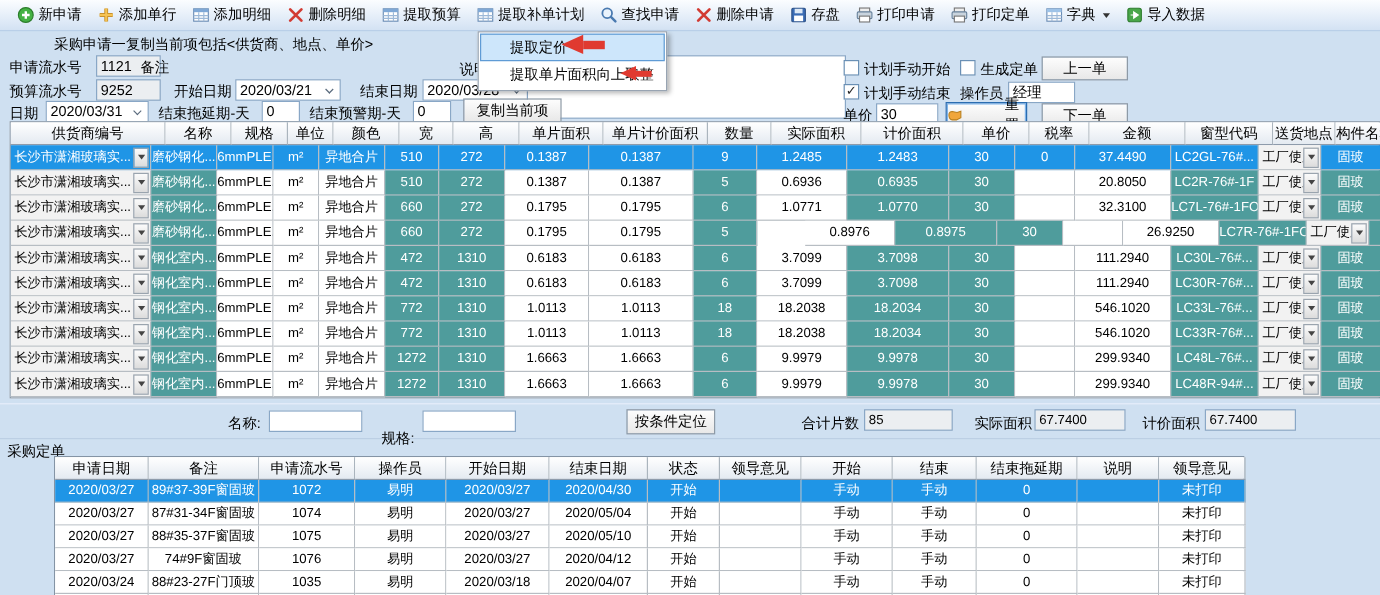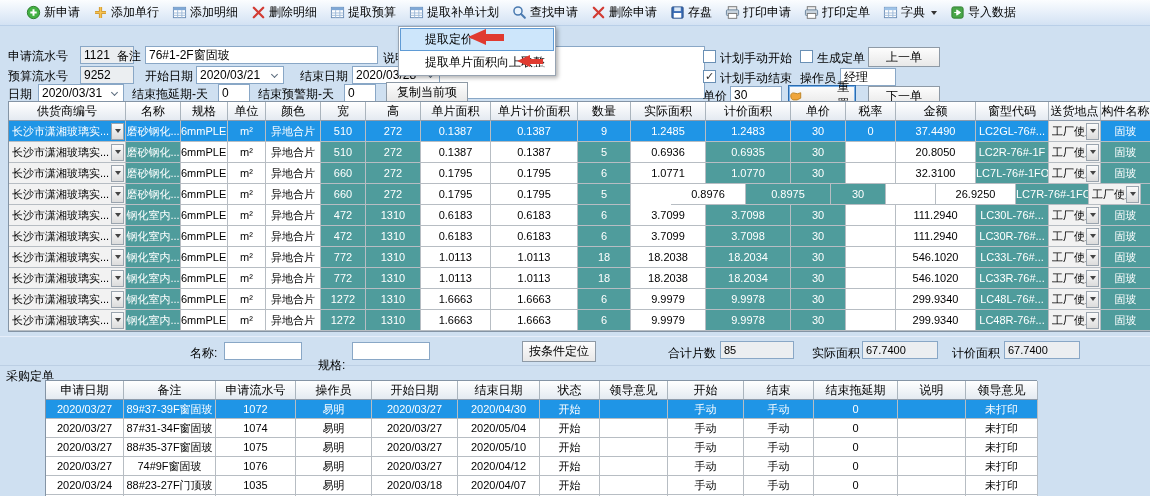--- a/index.html
+++ b/index.html
@@ -2,21 +2,21 @@
 <html><head>
 <meta charset="utf-8">
 <style>
   * { margin:0; padding:0; box-sizing:border-box; }
   html,body { width:1150px; height:496px; overflow:hidden; background:#cfe0f1;
     font-family:"Liberation Sans","DejaVu Sans",sans-serif; font-size:12px; color:#000; }
   body { position:relative; }
 
   
   .toolbar { position:absolute; left:0; top:0; width:1150px; height:26px;
-    display:flex; align-items:center; padding:0 20px; gap:1px;
+    display:flex; align-items:center; padding:0 8px; gap:1px;
     background:linear-gradient(#fbfdff,#dfeaf7 70%,#d3e2f3); border-bottom:1px solid #b9cfe8; z-index:10; }
   .tb-item { display:flex; align-items:center; gap:3px; padding:2px 5px; height:22px;
     border:1px solid transparent; border-radius:2px; white-space:nowrap; cursor:default; }
   .tb-item.active { background:#cfe2f6; border-color:#6f9fd0; }
   .tb-ic { width:15px; height:15px; display:inline-flex; }
   .caret { width:0; height:0; border-left:3px solid transparent; border-right:3px solid transparent;
     border-top:4px solid #333; margin-left:3px; }
 
   
   .menu { position:absolute; left:398px; top:26px; width:158px; background:#fff;
@@ -205,25 +205,25 @@
         <svg viewBox="0 0 16 16" width="15" height="15">
           <rect x="2" y="2" width="12" height="12" rx="2" fill="#49a649" stroke="#2f7d2f"></rect>
           <path d="M4.5 8h4.2M7.2 5.2L11.3 8l-4.1 2.8z" fill="#fff" stroke="#fff" stroke-width="1"></path>
         </svg>
       </span>
       <span class="tb-lb">导入数据</span>
     </div>
   </div>
 
 <div class="form-area">
+  <div class="lbl" style="left:45px;top:3px">采购申请一复制当前项包括&lt;供货商、地点、单价&gt;</div>
 
   <span class="lbl" style="left:8px;top:22px">申请流水号</span>
   <span class="inp ro" style="left:80px;top:20px;width:54px">1121</span>
   <span class="lbl" style="left:117px;top:22px">备注</span>
-  <span class="inp" style="left:145px;top:20px;width:233px">76#1-2F窗固玻</span>
   <span class="lbl" style="left:383px;top:24px">说明</span>
   <div class="desc-box"></div>
 
   <span class="lbl" style="left:8px;top:42px">预算流水号</span>
   <span class="inp ro" style="left:80px;top:40px;width:54px">9252</span>
   <span class="lbl" style="left:145px;top:42px">开始日期</span>
   <span class="inp combo" style="left:196px;top:40px;width:88px">
       <span>2020/03/21</span>
       <span class="chev"></span>
     </span>
@@ -276,21 +276,21 @@
     <span class="tip"></span>
     <span class="tail"></span>
   </div>
 <div class="ann small" style="left:517px;top:55px">
     <span class="tip"></span>
     <span class="tail"></span>
   </div>
 
 <div class="gtable" style="left:8px;top:101px;width:1142px">
   <div class="g-header">
-      <div class="g-h" style="width: 117px; text-align: center;">供货商编号</div>
+      <div class="g-h" style="width: 129px; text-align: center;">供货商编号</div>
       <div class="g-h" style="width: 55px;">名称</div>
       <div class="g-h" style="width: 47px;">规格</div>
       <div class="g-h" style="width: 38px;">单位</div>
       <div class="g-h" style="width: 55px;">颜色</div>
       <div class="g-h" style="width: 45px;">宽</div>
       <div class="g-h" style="width: 55px;">高</div>
       <div class="g-h" style="width: 70px;">单片面积</div>
       <div class="g-h" style="width: 87px;">单片计价面积</div>
       <div class="g-h" style="width: 53px;">数量</div>
       <div class="g-h" style="width: 75px;">实际面积</div>
@@ -587,21 +587,21 @@
         <div class="g-c teal" style="width: 45px;">1272</div>
         <div class="g-c teal" style="width: 55px;">1310</div>
         <div class="g-c plain" style="width: 70px;">1.6663</div>
         <div class="g-c plain" style="width: 87px;">1.6663</div>
         <div class="g-c teal" style="width: 53px;">6</div>
         <div class="g-c plain" style="width: 75px;">9.9979</div>
         <div class="g-c teal" style="width: 85px;">9.9978</div>
         <div class="g-c teal" style="width: 55px;">30</div>
         <div class="g-c plain" style="width: 50px;"></div>
         <div class="g-c plain" style="width: 80px;">299.9340</div>
-        <div class="g-c teal" style="width: 73px;">LC48R-76#...</div>
+        <div class="g-c teal" style="width: 73px;">LC48R-94#...</div>
         <div class="g-c combo2" style="width: 52px;">
           <span class="g-ct">工厂使用</span>
           <span class="g-arrow">
             <i></i>
           </span>
         </div>
         <div class="g-c teal" style="width: 50px;">固玻</div>
       </div>
     </div>
 </div>

